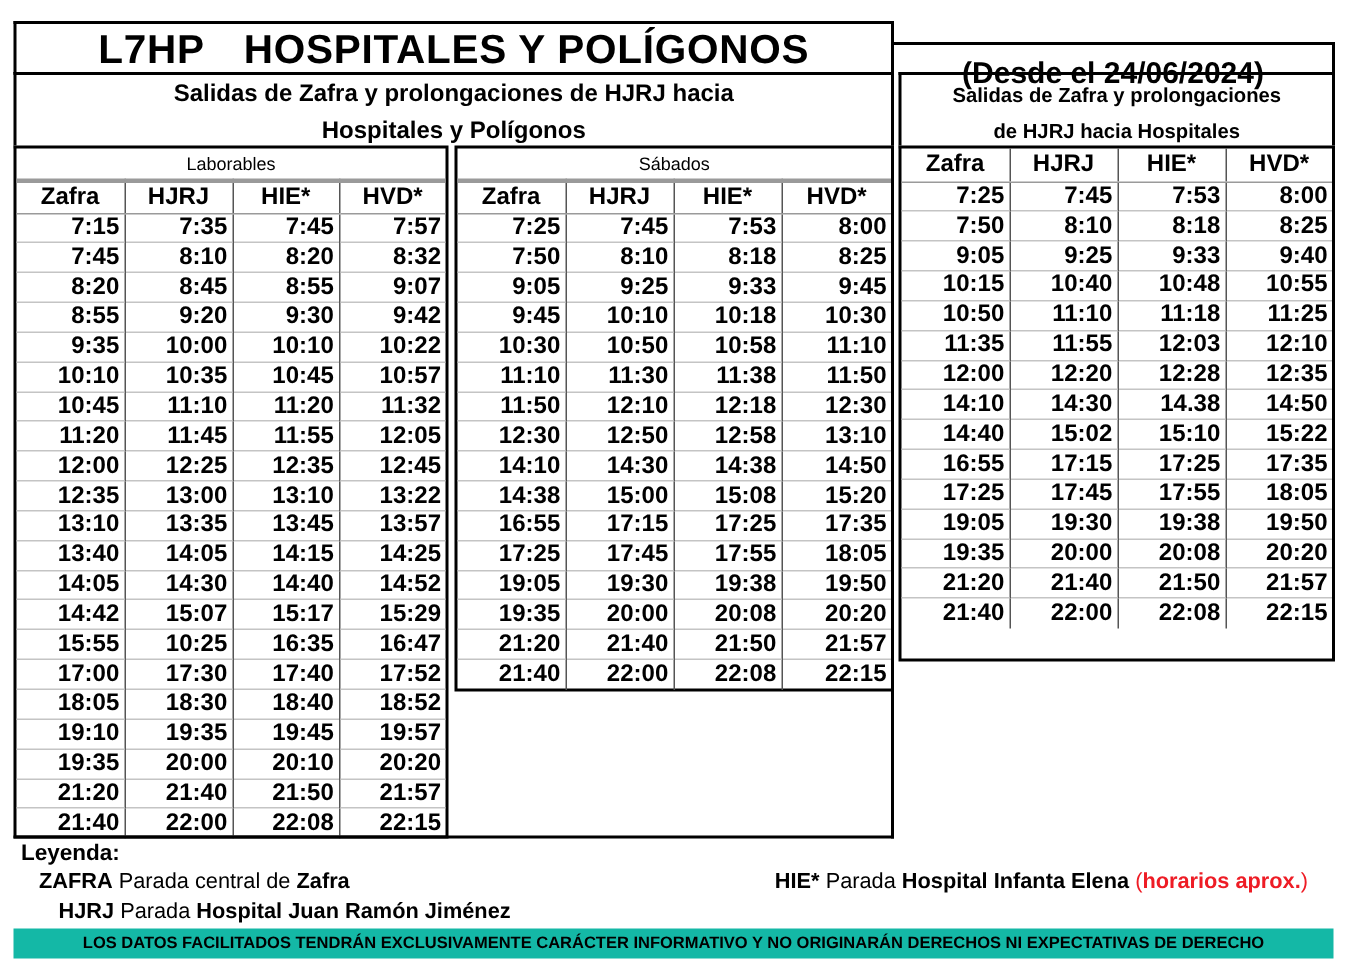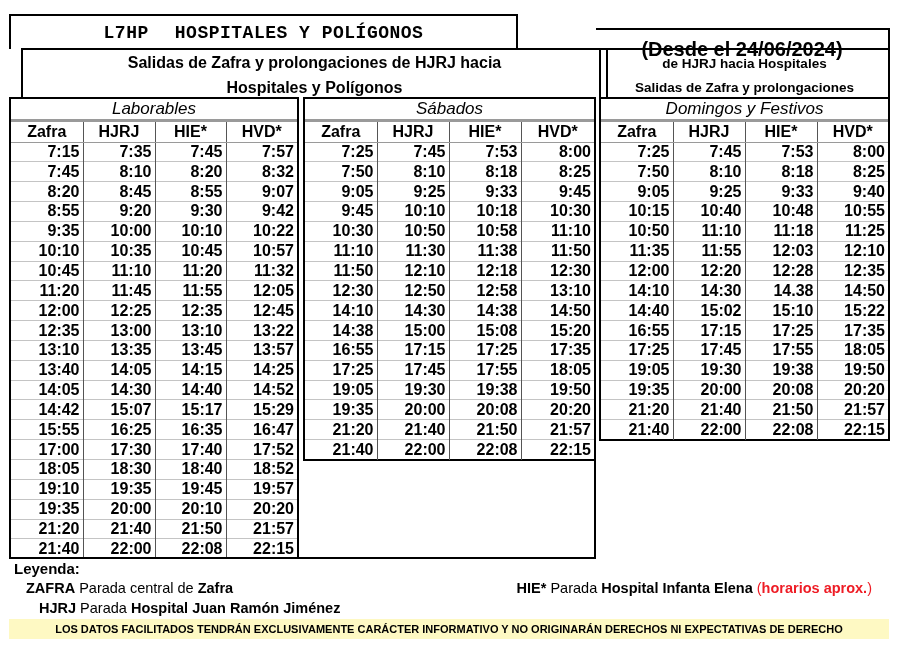--- a/index.html
+++ b/index.html
@@ -1,58 +1,58 @@
 <!DOCTYPE html>
 <html><head>
 <meta charset="utf-8">
 <style>
   html, body { margin:0; padding:0; background:#ffffff; }
   body { width:897px; height:651px; position:relative; overflow:hidden;
          font-family:"Liberation Sans", sans-serif; color:#000; }
   .abs { position:absolute; box-sizing:border-box; }
-  .title-main { left:9px; top:14px; width:509px; height:35px; border:2px solid #000; border-bottom:none;
-    font-weight:bold; font-size:18px; letter-spacing:0.5px; text-align:center; line-height:34px;font-family:Liberation Mono, monospace; }
+  .title-main { left:9px; top:14px; width:587px; height:35px; border:2px solid #000; border-bottom:none;
+    font-weight:bold; font-size:27px; letter-spacing:0.5px; text-align:center; line-height:34px; }
   .title-main span.code { margin-right:26px; }
   .title-date { left:596px; top:28px; width:294px; height:35px; border-top:2px solid #000; border-right:2px solid #000;
     font-weight:bold; font-size:20px; text-align:center; line-height:38px; }
-  .subtitle-left { left:21px; top:48px; width:587px; height:51px; border:2px solid #000; border-bottom:none;
+  .subtitle-left { left:9px; top:48px; width:587px; height:51px; border:2px solid #000; border-bottom:none;
     font-weight:bold; font-size:16px; text-align:center; line-height:25px; padding-top:0; }
   .subtitle-right { left:599px; top:48px; width:291px; height:51px; border:2px solid #000; border-bottom:none;
     font-weight:bold; font-size:13.5px; text-align:center; line-height:24px; padding-top:2px; }
   .sched { border-collapse:collapse; position:absolute; font-size:16px; font-weight:bold; }
   .sched td, .sched th { box-sizing:border-box; padding:0 3px 0 0; height:19.85px; line-height:18px; }
-  .sched .sec-head th { font-weight:normal; font-size:17px; text-align:center; height:21px;
-      border-bottom:3px solid #9a9a9a; padding:0;font-style:italic; }
+  .sched .sec-head th { font-weight:normal; font-size:12px; text-align:center; height:21px;
+      border-bottom:3px solid #9a9a9a; padding:0; }
   .sched .col-head th { font-size:16px; text-align:center; height:22px; padding:0;
       border-left:1px solid #555; border-bottom:1px solid #9a9a9a; }
   .sched .col-head th:first-child { border-left:none; }
   .sched td { text-align:right; border-left:1px solid #555; border-top:1px solid #c4c4c4; }
   .sched td:first-child { border-left:none; }
   .tbl-box { position:absolute; border:2px solid #000; box-sizing:border-box; background:#fff; }
   .legend { font-size:14.5px; }
   .legend b { font-weight:bold; }
   .red { color:#ee1c25; }
-  .disclaimer { left:9px; top:619px; width:880px; height:20px; background:#fef9c3;
+  .disclaimer { left:9px; top:619px; width:880px; height:20px; background:#14b8a6;
      font-size:11px; font-weight:bold; text-align:center; line-height:20px; }
 </style>
 </head>
 <body>
 
 <div class="abs title-main">
   <span class="code">L7HP</span><span>HOSPITALES Y POLÍGONOS</span>
 </div>
 <div class="abs title-date">(Desde el 24/06/2024)</div>
 
 <div class="abs subtitle-left">
   <div>Salidas de Zafra y prolongaciones de HJRJ hacia</div>
   <div>Hospitales y Polígonos</div>
 </div>
 <div class="abs subtitle-right">
+  <div>Salidas de Zafra y prolongaciones</div>
   <div>de HJRJ hacia Hospitales</div>
-  <div>Salidas de Zafra y prolongaciones</div>
 </div>
 
 <div class="tbl-box" style="left:9px;top:97px;width:290px;height:462px;">
   <table class="sched" id="tbl-lab" style="left:0;top:0;width:286px;">
     <colgroup>
         <col style="width:72px">
         <col style="width:72px">
         <col style="width:71px">
         <col style="width:71px">
       </colgroup>
@@ -147,21 +147,21 @@
           <td>14:52</td>
         </tr>
         <tr>
           <td>14:42</td>
           <td>15:07</td>
           <td>15:17</td>
           <td>15:29</td>
         </tr>
         <tr>
           <td>15:55</td>
-          <td>16:25</td>
+          <td>10:25</td>
           <td>16:35</td>
           <td>16:47</td>
         </tr>
         <tr>
           <td>17:00</td>
           <td>17:30</td>
           <td>17:40</td>
           <td>17:52</td>
         </tr>
         <tr>
@@ -323,23 +323,20 @@
 
 <div class="tbl-box" style="left:599px;top:97px;width:291px;height:344px;">
   <table class="sched" id="tbl-dom" style="left:0;top:0;width:287px;">
     <colgroup>
         <col style="width:72px">
         <col style="width:72px">
         <col style="width:72px">
         <col style="width:71px">
       </colgroup>
     <thead>
-      <tr class="sec-head">
-          <th colspan="4">Domingos y Festivos</th>
-        </tr>
       <tr class="col-head">
         <th>Zafra</th>
         <th>HJRJ</th>
         <th>HIE*</th>
         <th>HVD*</th>
       </tr>
     </thead>
     <tbody>
         <tr>
           <td>7:25</td>

